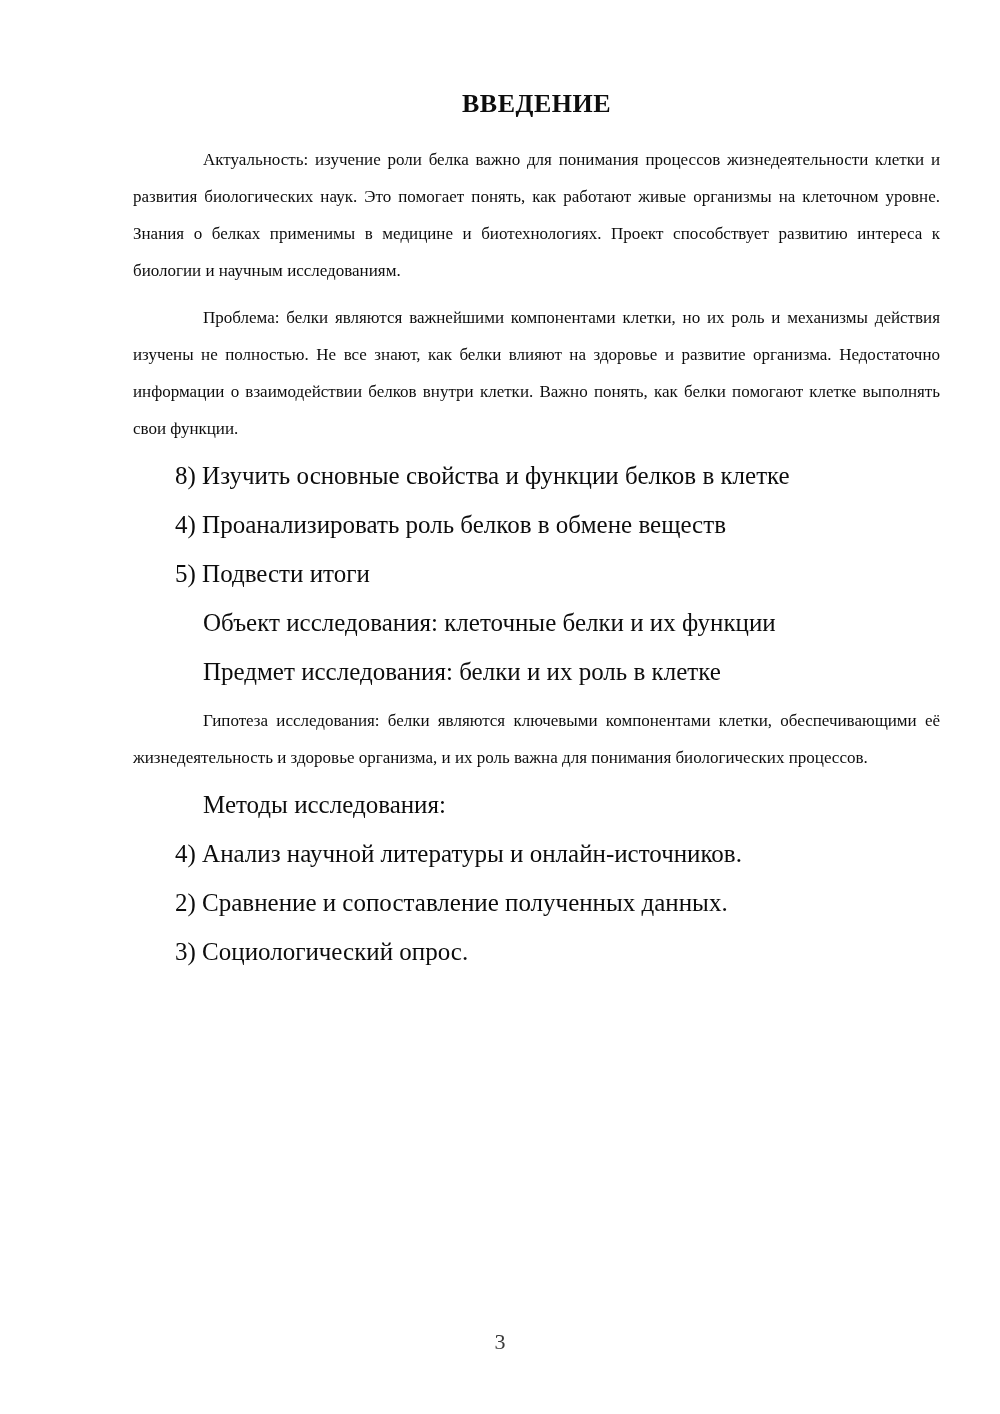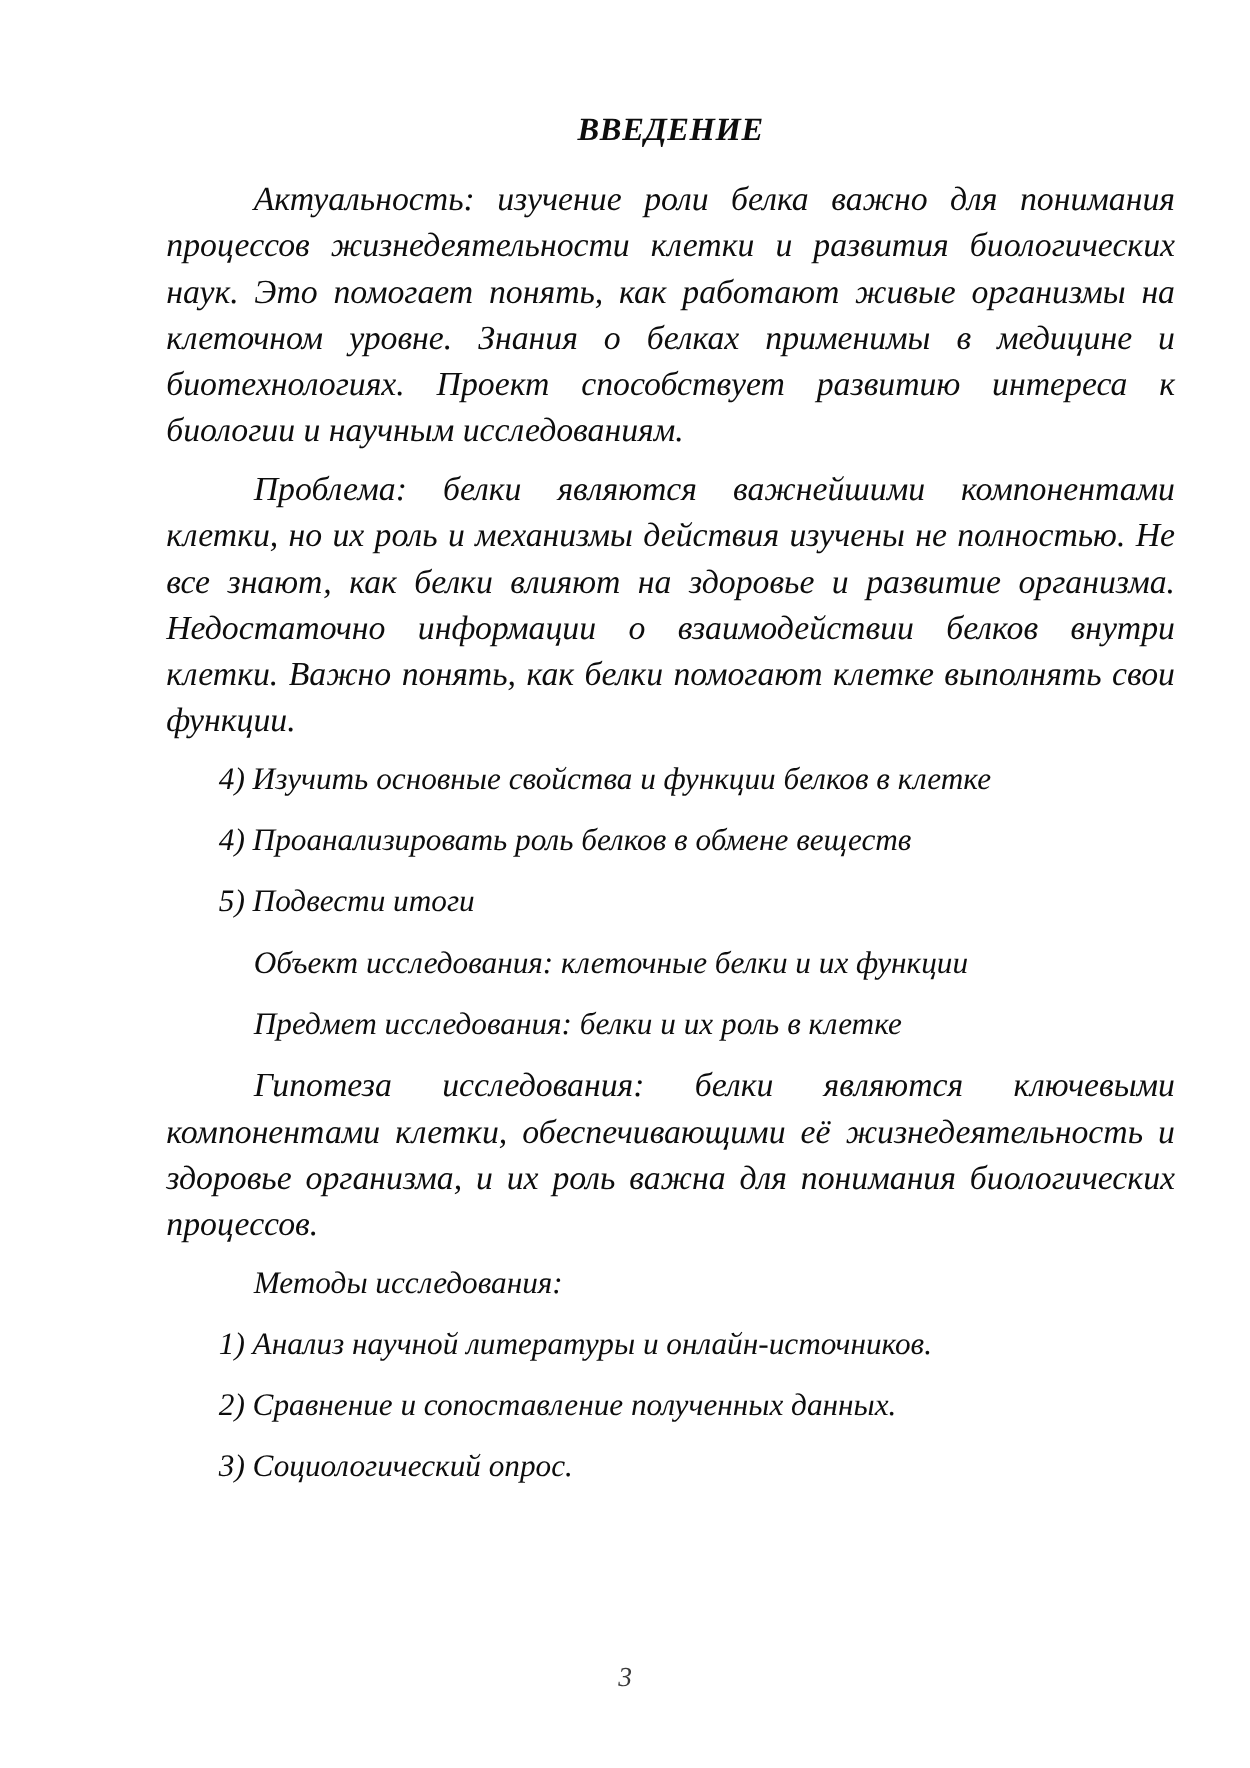--- a/index.html
+++ b/index.html
@@ -11,38 +11,37 @@
   .page {
     position: relative;
     width: 1000px;
     height: 1414px;
     background: #ffffff;
     margin: 0 auto;
     box-sizing: border-box;
     overflow: hidden;
     font-family: "Liberation Serif", "DejaVu Serif", serif;
     color: #0d0d0d;
-    font-style: italic;
   }
   .content {
     position: absolute;
     left: 133px;
     top: 88px;
     width: 807px;
   }
   .doc-title {
     font-size: 26px;
     font-weight: bold;
     text-align: center;
     letter-spacing: 0.5px;
     margin: 0 0 20px 0;
     line-height: 1.25;
   }
   .para {
-    font-size: 27px;
+    font-size: 17px;
     line-height: 37px;
     text-align: justify;
     text-justify: inter-word;
     text-indent: 70px;
     margin: 0 0 10px 0;
     hyphens: none;
   }
   .para:last-child {
     margin-bottom: 0;
   }
@@ -84,33 +83,33 @@
   <div class="content">
 
     <h1 class="doc-title">ВВЕДЕНИЕ</h1>
 
     <p class="para">Актуальность: изучение роли белка важно для понимания процессов жизнедеятельности клетки и развития биологических наук. Это помогает понять, как работают живые организмы на клеточном уровне. Знания о белках применимы в медицине и биотехнологиях. Проект способствует развитию интереса к биологии и научным исследованиям.</p>
 
     <p class="para">Проблема: белки являются важнейшими компонентами клетки, но их роль и механизмы действия изучены не полностью. Не все знают, как белки влияют на здоровье и развитие организма. Недостаточно информации о взаимодействии белков внутри клетки. Важно понять, как белки помогают клетке выполнять свои функции.</p>
 
 
 
-    <p class="list-item">4) Изучить основные свойства и функции белков в клетке</p>
+    <p class="list-item">8) Изучить основные свойства и функции белков в клетке</p>
     <p class="list-item">4) Проанализировать роль белков в обмене веществ</p>
     <p class="list-item">5) Подвести итоги</p>
 
     <p class="label-line">Объект исследования: клеточные белки и их функции</p>
 
     <p class="label-line">Предмет исследования: белки и их роль в клетке</p>
 
     <p class="para">Гипотеза исследования: белки являются ключевыми компонентами клетки, обеспечивающими её жизнедеятельность и здоровье организма, и их роль важна для понимания биологических процессов.</p>
 
     <p class="label-line">Методы исследования:</p>
 
-    <p class="list-item">1) Анализ научной литературы и онлайн-источников.</p>
+    <p class="list-item">4) Анализ научной литературы и онлайн-источников.</p>
     <p class="list-item">2) Сравнение и сопоставление полученных данных.</p>
     <p class="list-item">3) Социологический опрос.</p>
 
   </div>
 
   <div class="page-number">3</div>
 
 </div>
 
 </body></html>

